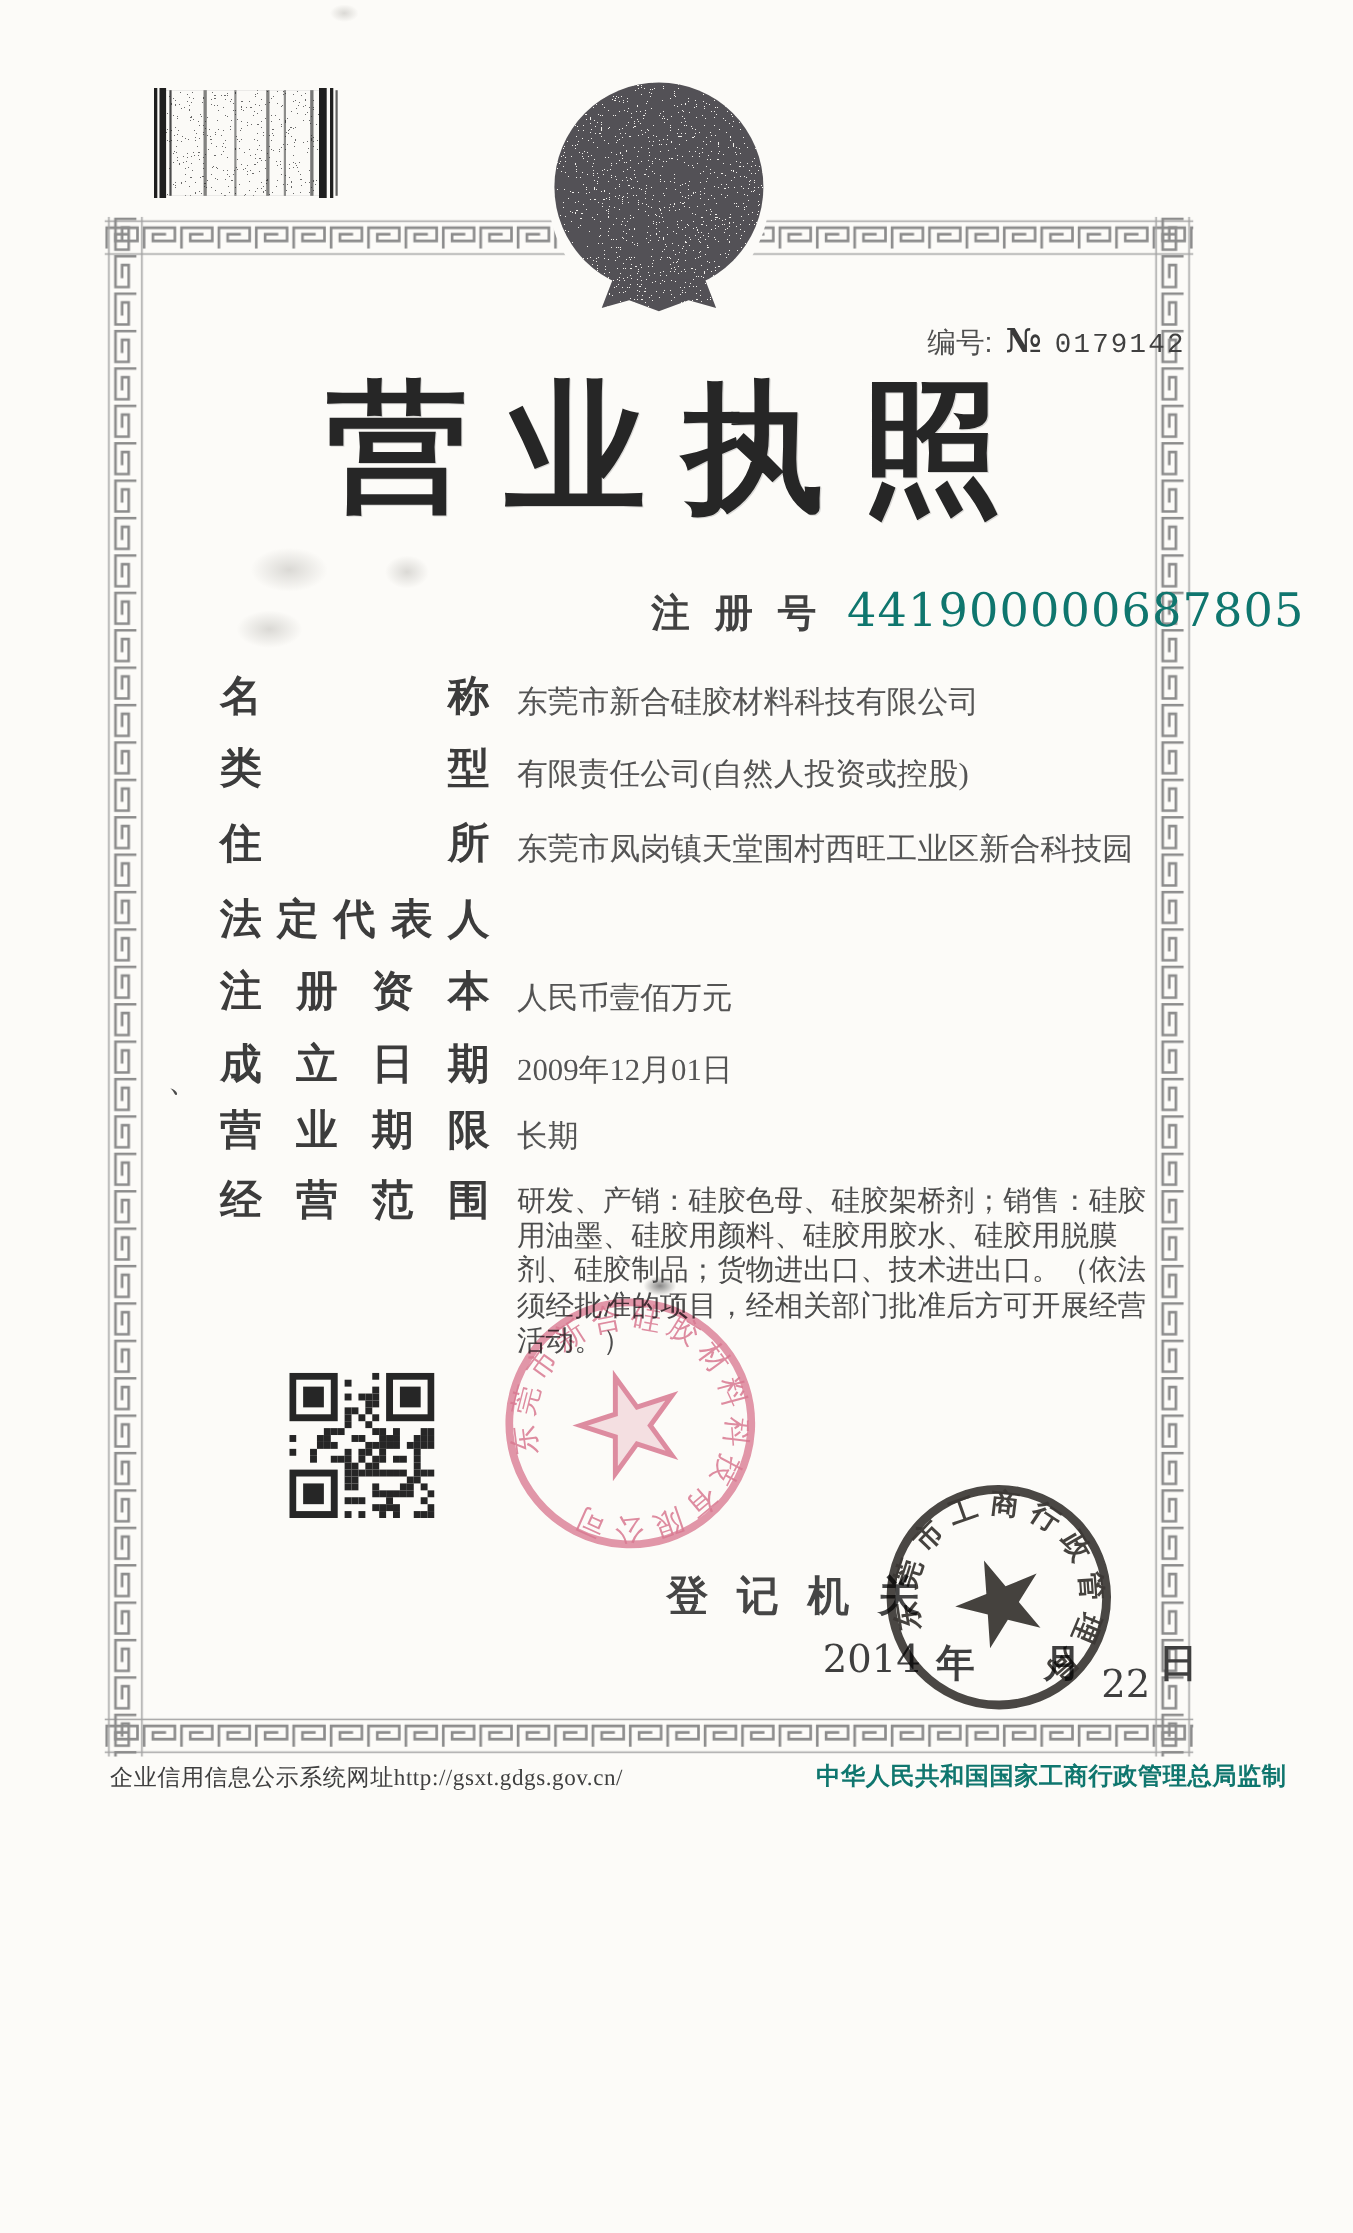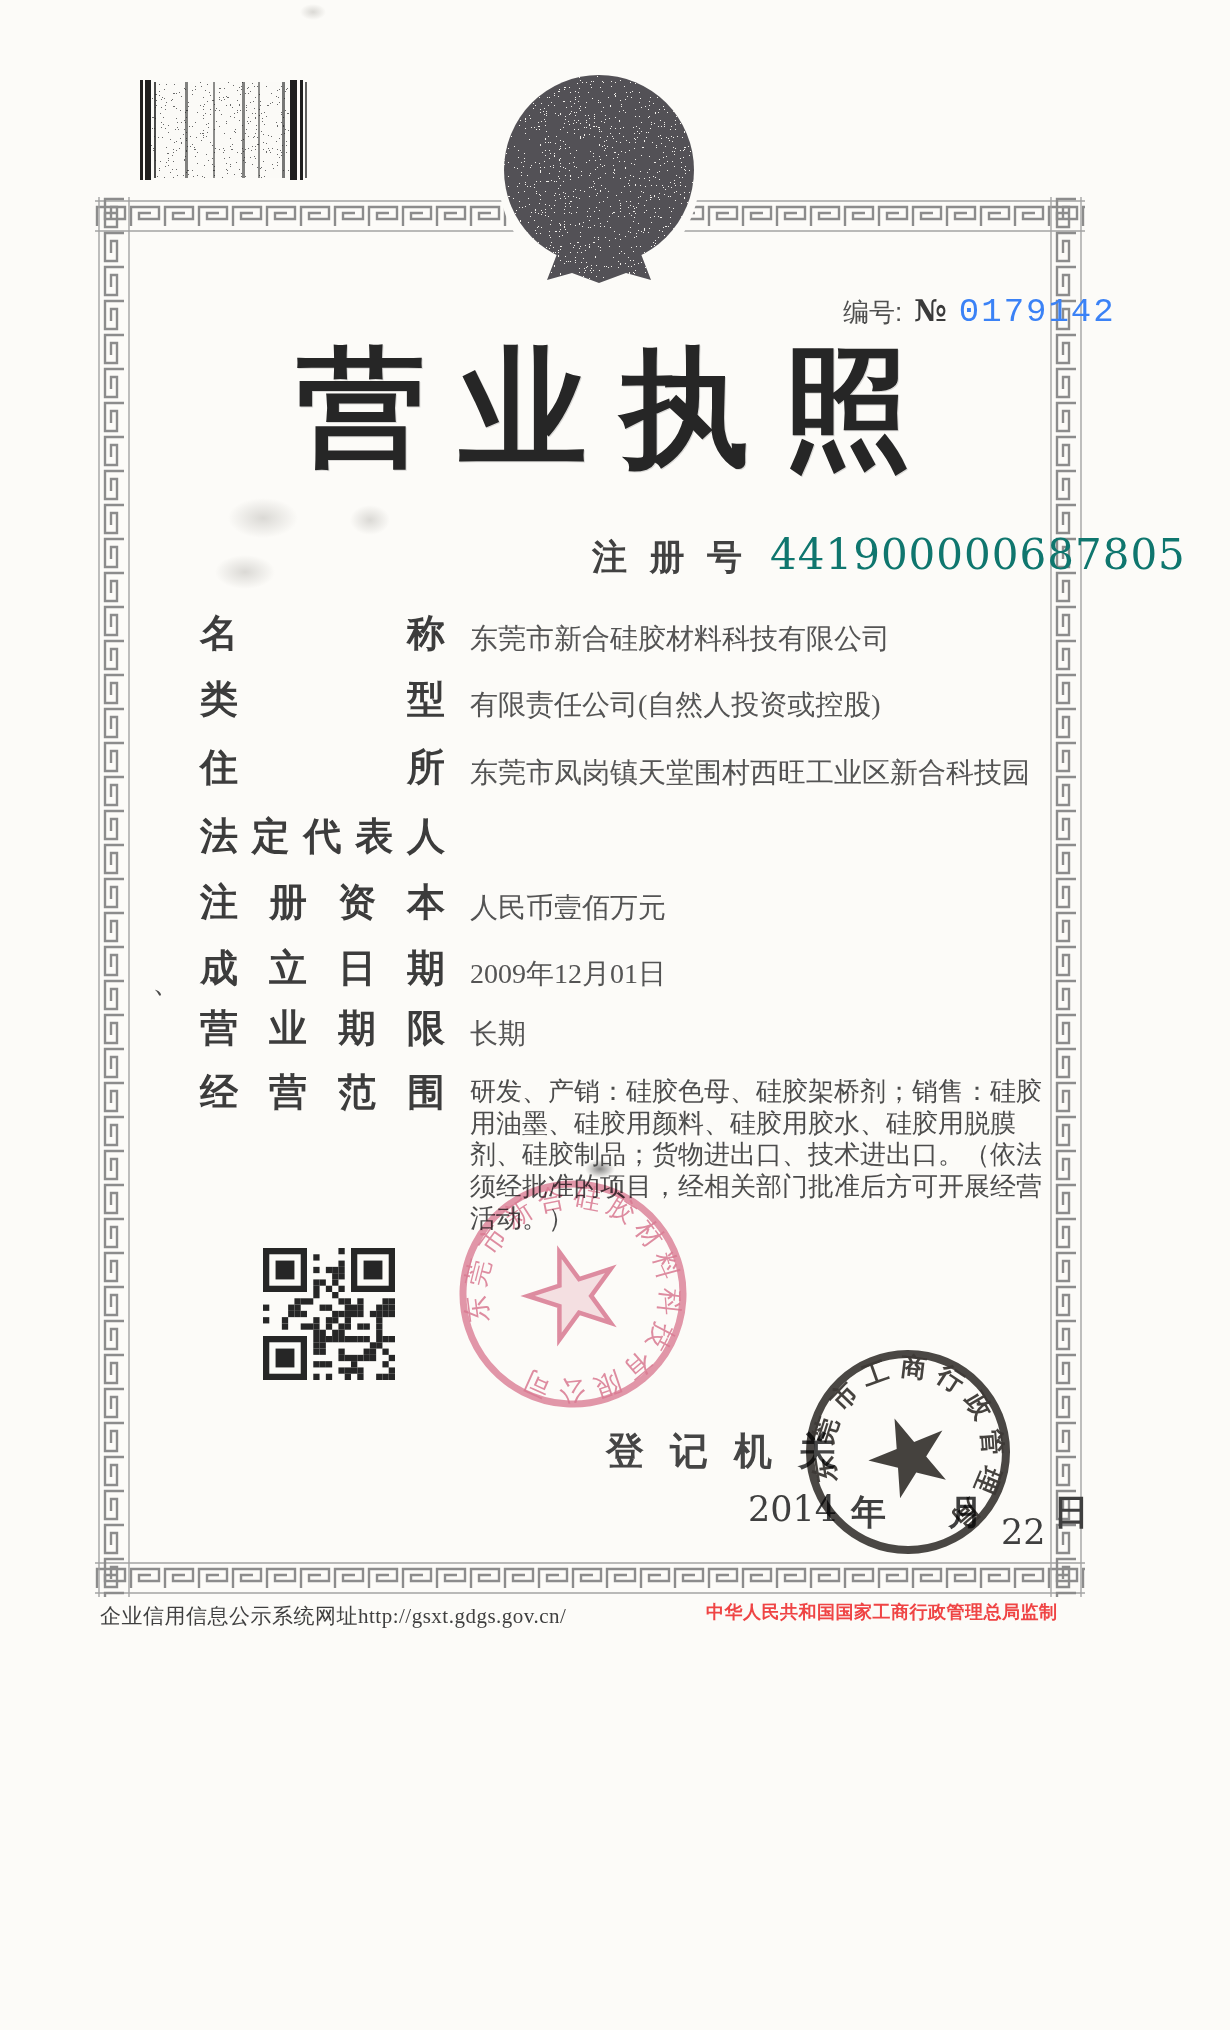--- a/index.html
+++ b/index.html
@@ -15,21 +15,21 @@
   .strip{position:absolute;z-index:2;}
   .strip svg{display:block;width:100%;height:100%;}
   .f-top{left:95px;top:197px;width:990px;height:38px;}
   .f-bottom{left:95px;top:1559px;width:990px;height:38px;}
   .f-left{left:95px;top:197px;width:38px;height:1400px;}
   .f-right{left:1047px;top:197px;width:38px;height:1400px;}
   
   .serial{position:absolute;left:843px;top:252px;z-index:3;color:#4f4f4f;font-size:26px;
           display:flex;align-items:baseline;gap:12px;white-space:nowrap;margin-top:41px;}
   .serial .no-sign{font-family:"DejaVu Serif", serif;font-weight:700;font-size:30px;color:#3a3a3a;}
-  .serial .digits{font-family:"Liberation Mono", monospace;font-size:34px;letter-spacing:2px;color:#3b82f6;}
+  .serial .digits{font-family:"Liberation Mono", monospace;font-size:25px;letter-spacing:2px;color:#404040;}
   .title{position:absolute;left:297px;top:338px;z-index:3;font-size:128px;line-height:1.1;
          font-weight:800;color:#262626;letter-spacing:34px;white-space:nowrap;
          text-shadow:1px 1px 0 #55555533;}
   .regline{position:absolute;left:592px;top:530px;z-index:3;display:flex;align-items:baseline;}
   .reg-label{width:150px;font-size:35px;font-weight:700;color:#414141;font-family:"Liberation Serif", serif;}
   .reg-number{margin-left:28px;font-family:"DejaVu Serif", serif;font-size:42px;color:#0f766e;letter-spacing:1px;}
   .row{position:absolute;left:200px;z-index:3;display:flex;align-items:flex-start;}
   .row .label{width:245px;flex:0 0 245px;font-size:38px;font-weight:700;color:#3c3c3c;
               font-family:"Liberation Serif", serif;line-height:1.1;}
   .row .value{margin-left:25px;margin-top:8px;width:595px;font-size:28px;color:#545454;
@@ -42,21 +42,21 @@
             font-family:"DejaVu Serif", serif;color:#3f3f3f;font-size:35px;white-space:nowrap;}
   .dateline .u1{margin-left:14px;font-family:"Liberation Serif", serif;font-weight:700;}
   .dateline .u2{margin-left:62px;font-family:"Liberation Serif", serif;font-weight:700;}
   .dateline .d2{margin-left:18px;margin-top:23px;}
   .dateline .u3{margin-left:8px;font-family:"Liberation Serif", serif;font-weight:700;}
   .seal{position:absolute;mix-blend-mode:multiply;}
   .seal-red{left:455px;top:1176px;width:236px;height:236px;z-index:6;opacity:.92;}
   .seal-black{left:802px;top:1346px;width:212px;height:212px;z-index:7;opacity:.9;}
   .footer-left{position:absolute;left:100px;top:1602px;z-index:3;font-size:21px;color:#3f3f3f;
                font-family:"Liberation Serif", serif;letter-spacing:.5px;}
-  .footer-right{position:absolute;left:706px;top:1600px;z-index:3;font-size:18px;color:#ef4444;
+  .footer-right{position:absolute;left:742px;top:1600px;z-index:3;font-size:22px;color:#0f766e;
                 font-weight:700;font-family:"Liberation Serif", serif;letter-spacing:.5px;}
   .stray{position:absolute;left:152px;top:962px;z-index:3;font-size:30px;color:#4a4a4a;
          font-family:"Liberation Serif", serif;}
 </style>
 </head>
 <body>
 
 <div class="canvas">
 
   <svg width="0" height="0" style="position:absolute" aria-hidden="true">

